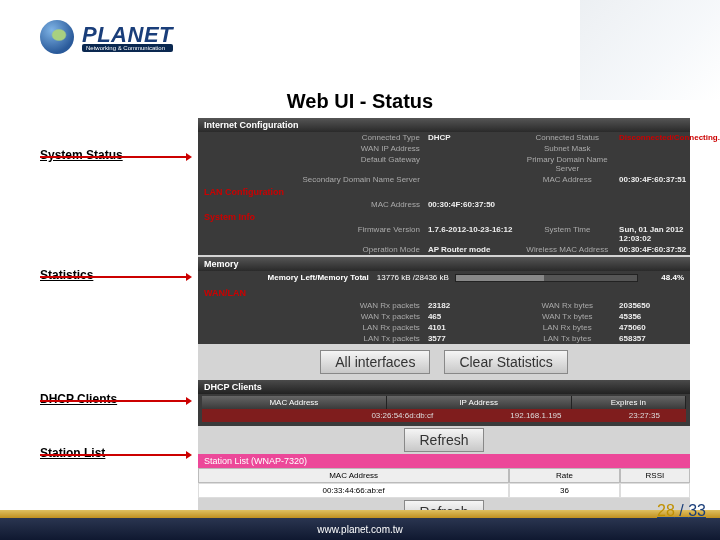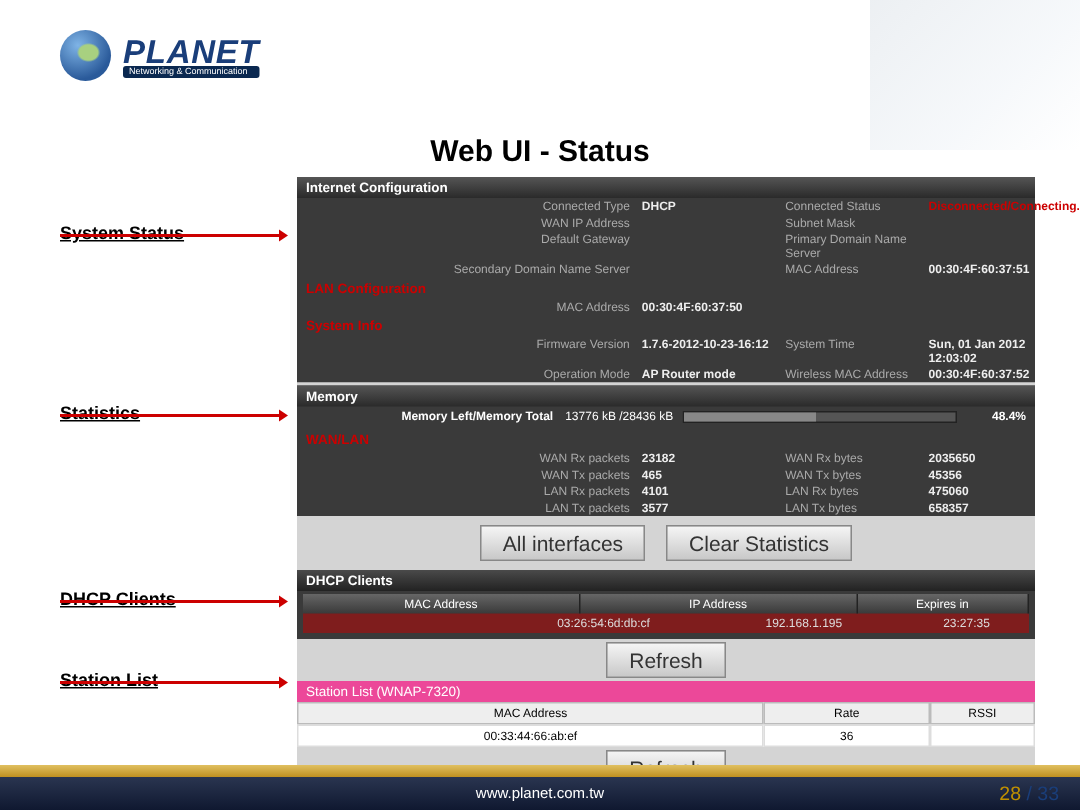--- a/index.html
+++ b/index.html
@@ -19,21 +19,21 @@
   .arrow { position: absolute; height: 2px; background: #c00; }
   .arrow::after { content:""; position:absolute; right:-6px; top:-3px; border:4px solid transparent; border-left:6px solid #c00;}
   
   .panel { position: absolute; left: 198px; top: 118px; width: 492px; background:#d4d4d4; font-size:8px; }
   .section { background:#3a3a3a; color:#bbb; }
   .sec-hdr { background: linear-gradient(#555,#2a2a2a); color:#fff; font-weight:bold; padding:2px 6px; font-size:9px;}
   .sec-sub { color:#c00; font-weight:bold; padding:2px 6px; font-size:9px;}
   .row { display:flex; padding:1px 4px 1px 10px; }
   .lk { width:46%; text-align:right; padding-right:8px; color:#aaa;}
   .lv { width:20%; color:#eee; font-weight:bold; text-align:left;}
-  .rk { width:20%; text-align:left; padding-right:8px; color:#aaa;}
+  .rk { width:20%; text-align:center; padding-right:8px; color:#aaa;}
   .rv { width:14%; color:#eee; font-weight:bold; text-align:left;}
   .red { color:#c00; }
   .divider{ height:2px; background:#d4d4d4;}
   
   .mem-bar-wrap{ display:flex; align-items:center; padding:2px 6px 4px 6px;}
   .mem-lbl{ width:36%; text-align:right; color:#fff; font-weight:bold; padding-right:8px;}
   .mem-val{ color:#fff;}
   .mem-bar{ flex:1; height:8px; background:#555; border:1px solid #222; margin:0 6px; position:relative;}
   .mem-fill{ position:absolute; left:0; top:0; bottom:0; background:#888;}
   .mem-pct{ color:#fff; font-weight:bold; width:40px; text-align:right;}
@@ -49,21 +49,21 @@
   .refresh-row{ text-align:center; padding:2px; background:#d4d4d4;}
   
   .stlist-hdr{ background:#ec4899; color:#fff; font-size:9px; padding:2px 6px;}
   .stlist-tbl{ background:#fff; width:100%;}
   .stl-head{ display:flex; background:#eee; font-size:8px;}
   .stl-h{ padding:2px 4px; text-align:center; border:1px solid #bbb;}
   .stl-row{ display:flex; font-size:8px;}
   .stl-c{ padding:2px 4px; text-align:center; border:1px solid #ddd;}
   
   .footer{ position:absolute; bottom:0; left:0; width:720px; height:22px; background:linear-gradient(#2a3550,#0f1830); color:#fff; font-size:10px; display:flex; align-items:center; justify-content:center;}
-  .pageno{ position:absolute; right:14px; bottom:4px; font-size:13px; color:#1a3e7a;}
+  .pageno{ position:absolute; right:14px; bottom:20px; font-size:16px; color:#1a3e7a;text-decoration:underline;}
   .pageno .cur{ color:#c09000;}
   .foot-deco{ position:absolute; bottom:22px; left:0; width:720px; height:8px; background:linear-gradient(#e0c060,#c09020);}
 </style>
 </head>
 <body>
 
 <div class="bg-deco"></div>
 
 <div class="logo-bar">
   <div class="logo-globe"></div>

